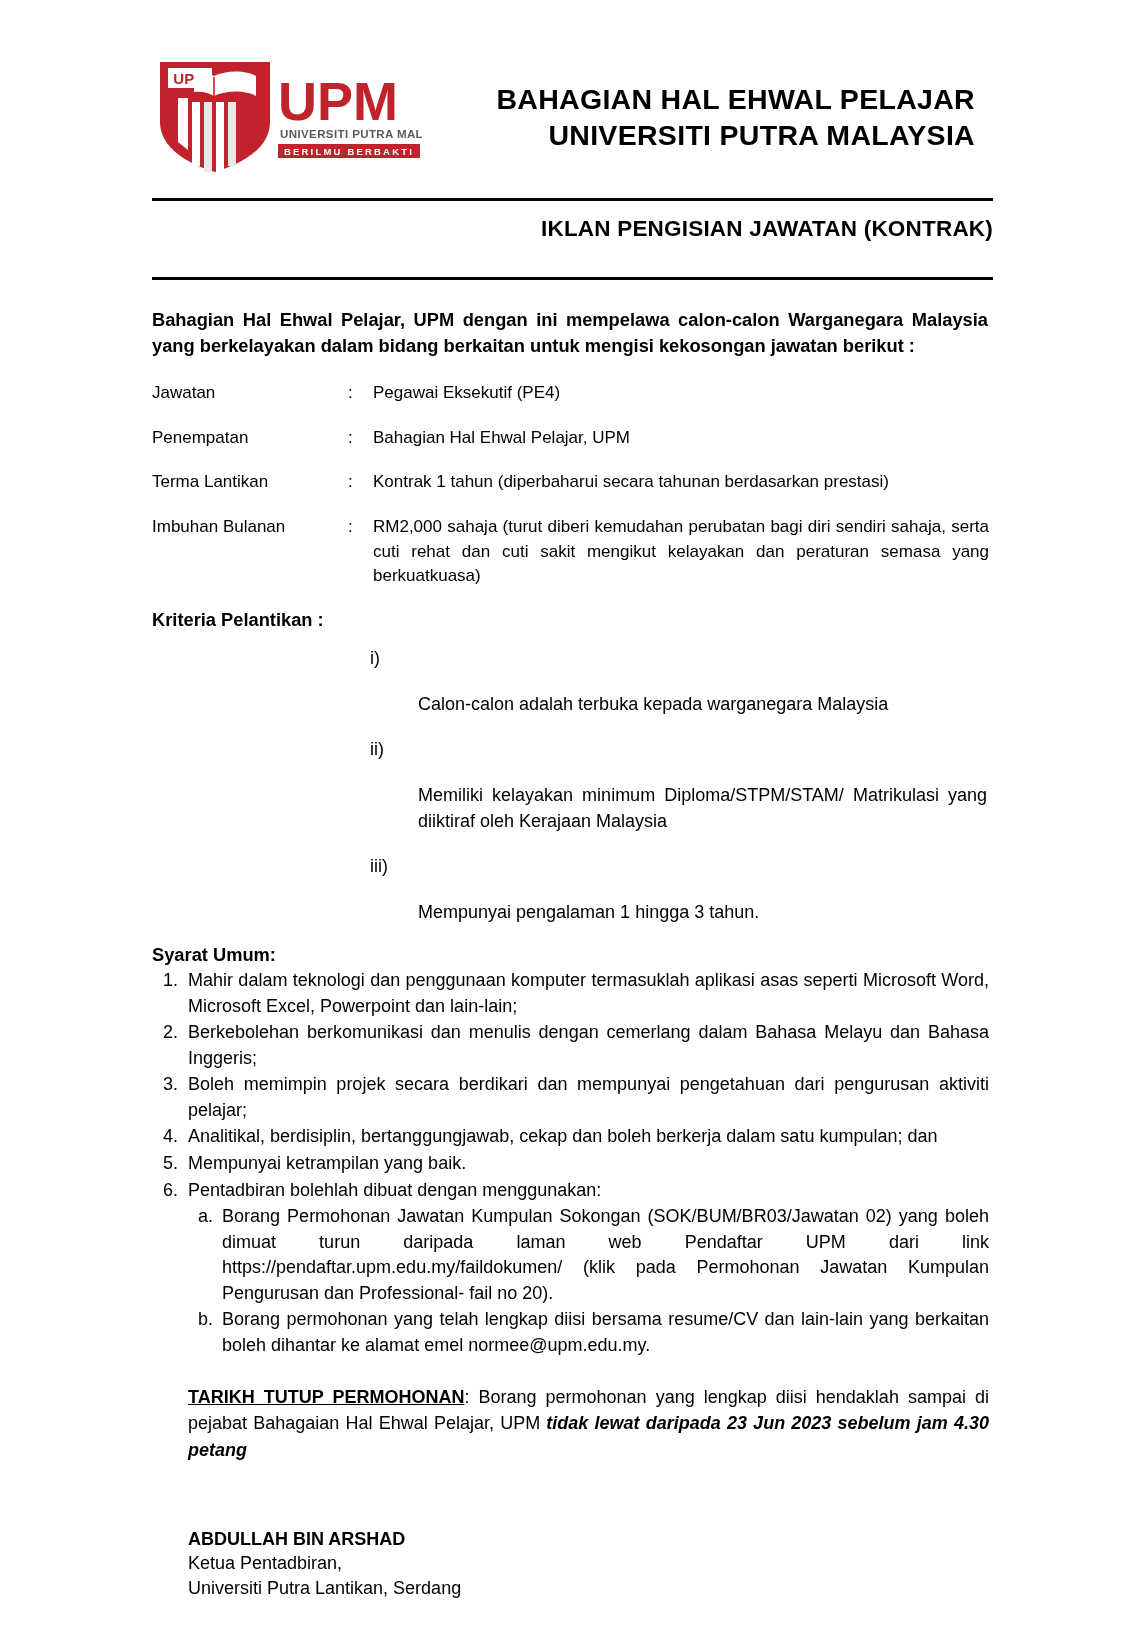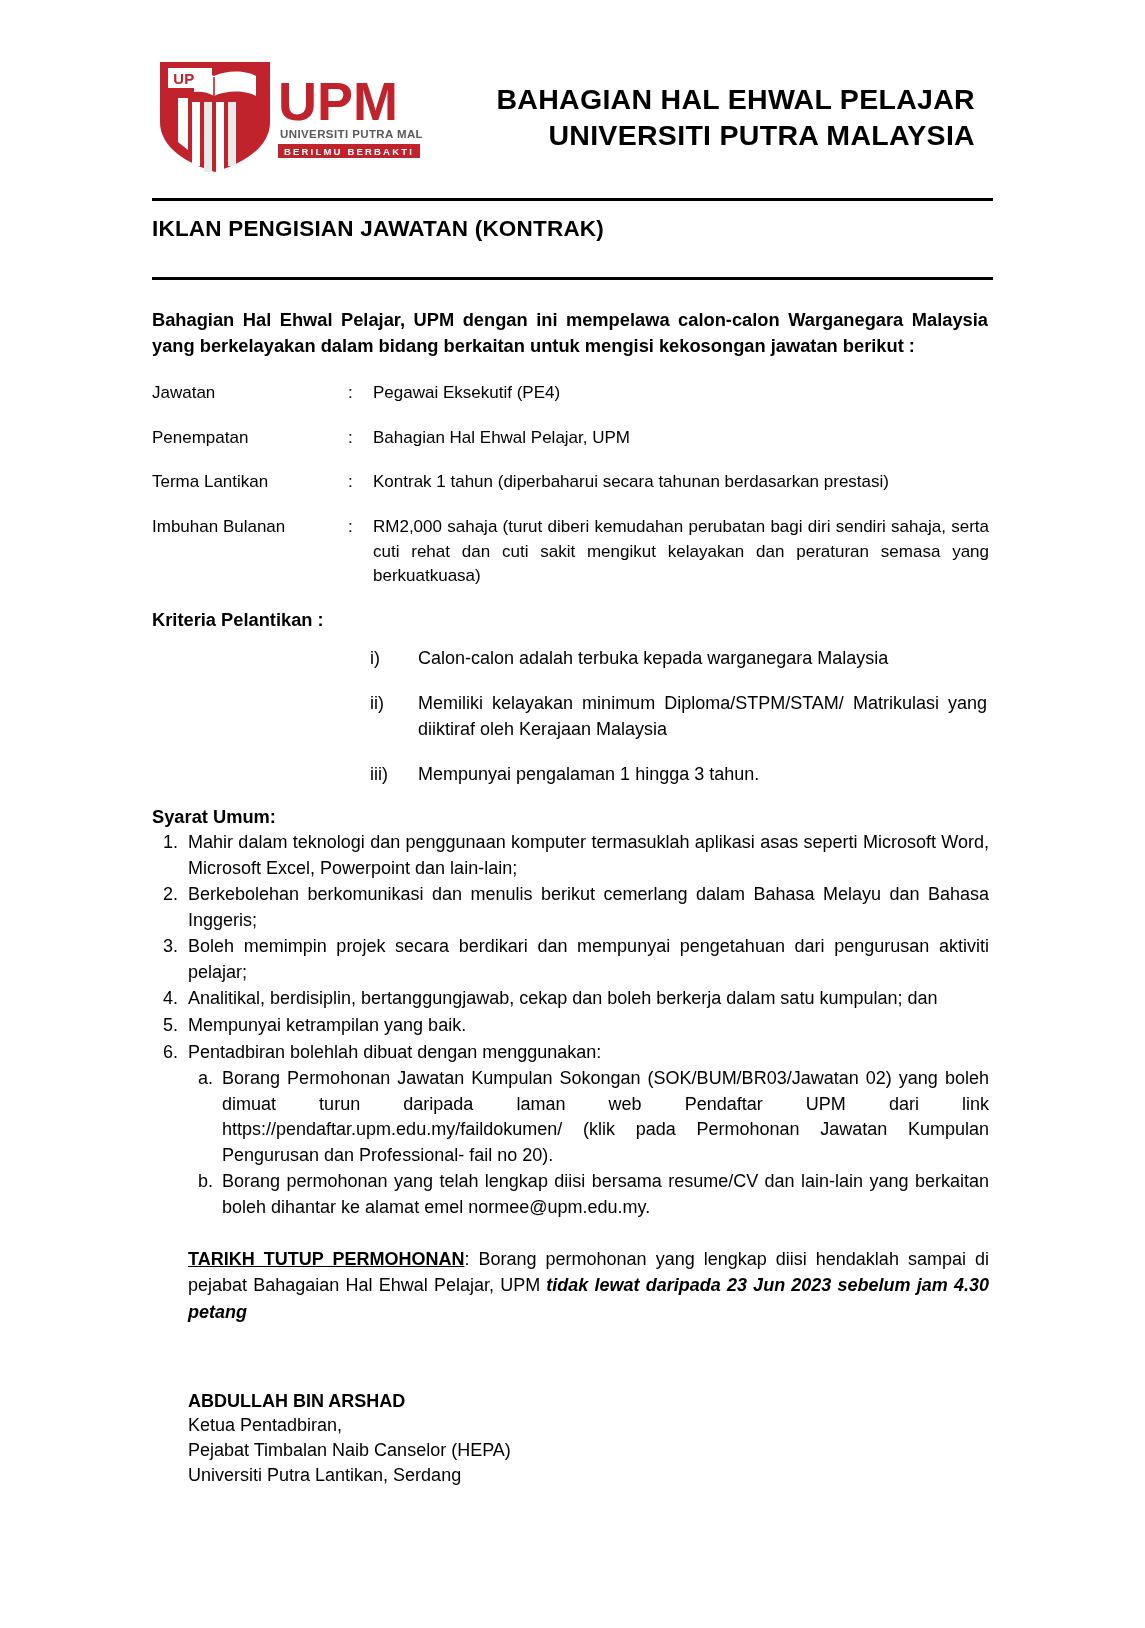--- a/index.html
+++ b/index.html
@@ -48,21 +48,21 @@
     padding-right: 18px;
   }
 
   .rule {
     border-top: 3px solid #000;
     margin-top: 22px;
   }
   .rule.thin { border-top-width: 3px; }
 
   .ad-title {
-    text-align: left;
+    text-align: right;
     font-size: 22.5px;
     font-weight: bold;
     letter-spacing: 0.2px;
     padding: 15px 0 13px 0;
   }
 
   
   .intro {
     font-size: 18.3px;
     font-weight: bold;
@@ -115,20 +115,21 @@
     margin-left: 218px;
   }
   .crit-num {
     width: 48px;
     flex: 0 0 48px;
   }
   .crit-text {
     flex: 1 1 auto;
     text-align: justify;
     padding-right: 6px;
+    margin-top: 46px;
   }
 
   .syarat-head {
     font-size: 18.3px;
     font-weight: bold;
     margin-top: 14px;
     margin-bottom: 2px;
   }
   .num-list {
     margin: 0;
@@ -292,21 +293,21 @@
 
   <div class="syarat-head">Syarat Umum:</div>
 
   <ul class="num-list">
     <li class="num-item">
       <span class="num-marker">1.</span>
       <span class="num-text">Mahir dalam teknologi dan penggunaan komputer termasuklah aplikasi asas seperti Microsoft Word, Microsoft Excel, Powerpoint dan lain-lain;</span>
     </li>
     <li class="num-item">
       <span class="num-marker">2.</span>
-      <span class="num-text">Berkebolehan berkomunikasi dan menulis berikut cemerlang dalam Bahasa Melayu dan Bahasa Inggeris;</span>
+      <span class="num-text">Berkebolehan berkomunikasi dan menulis dengan cemerlang dalam Bahasa Melayu dan Bahasa Inggeris;</span>
     </li>
     <li class="num-item">
       <span class="num-marker">3.</span>
       <span class="num-text">Boleh memimpin projek secara berdikari dan mempunyai pengetahuan dari pengurusan aktiviti pelajar;</span>
     </li>
     <li class="num-item">
       <span class="num-marker">4.</span>
       <span class="num-text">Analitikal, berdisiplin, bertanggungjawab, cekap dan boleh berkerja dalam satu kumpulan; dan</span>
     </li>
     <li class="num-item">
@@ -330,17 +331,16 @@
     </li>
   </ul>
 
   <div class="closing">
     <span class="u-b">TARIKH TUTUP PERMOHONAN</span><span>: Borang permohonan yang lengkap diisi hendaklah sampai di pejabat Bahagaian Hal Ehwal Pelajar, UPM </span><span class="bi">tidak lewat daripada 23 Jun 2023  sebelum jam 4.30 petang</span>
   </div>
 
   <div class="signature">
     <div class="name">ABDULLAH BIN ARSHAD</div>
     <div>Ketua Pentadbiran,</div>
-    <div>Pejabat Timbalan Naib Canselor (HEPA)</div>
     <div>Universiti Putra Lantikan, Serdang</div>
   </div>
 
 </div>
 
 </body></html>

